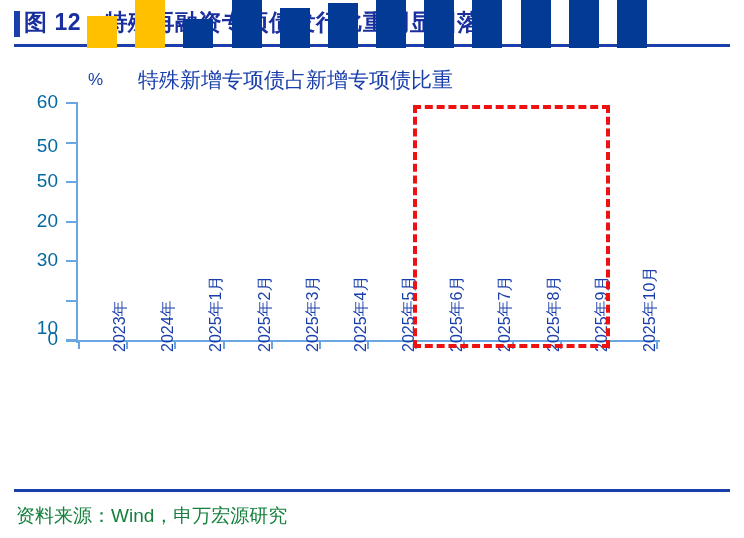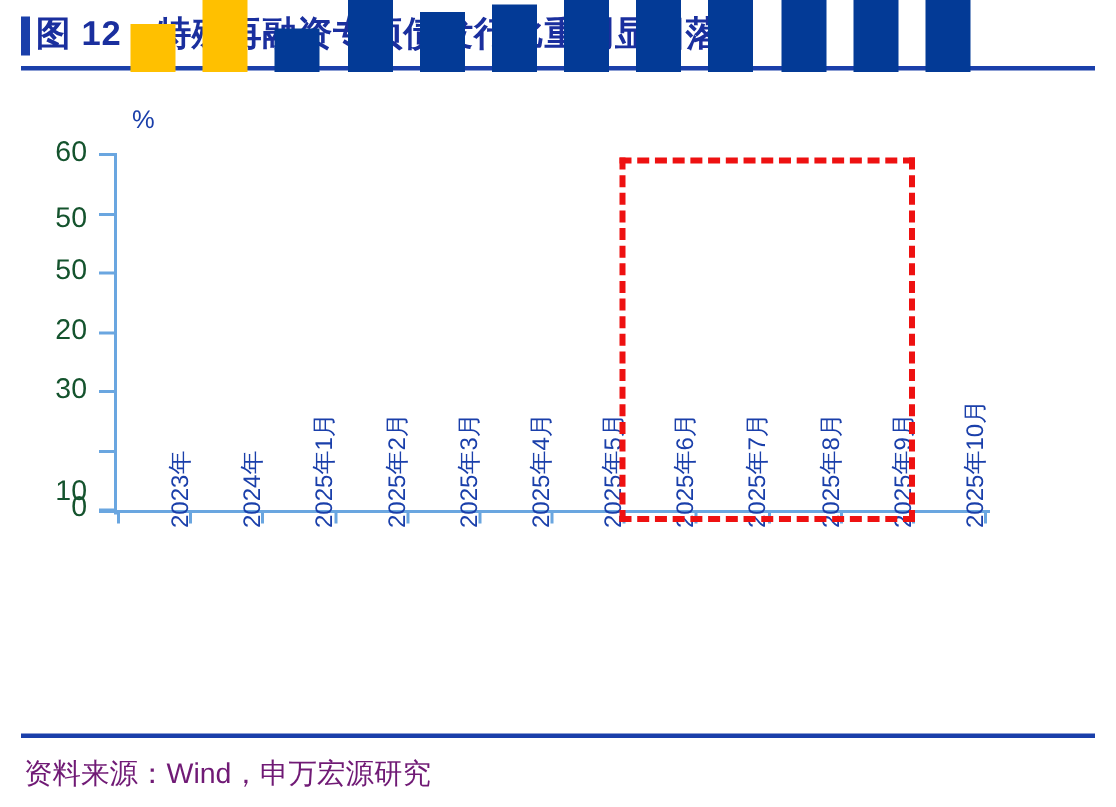--- a/index.html
+++ b/index.html
@@ -84,21 +84,21 @@
     left: 66px;
     width: 10px;
     height: 2px;
     background: #6aa6e0;
   }
   .y-tick-label {
     position: absolute;
     width: 48px;
     text-align: right;
     font-size: 19px;
-    color: #14532d;
+    color: #0369a1;
     left: 10px;
   }
   .x-tick {
     position: absolute;
     top: 292px;
     width: 2px;
     height: 9px;
     background: #6aa6e0;
   }
   #bars-layer {
@@ -140,35 +140,36 @@
     position: absolute;
     left: 14px; top: 489px;
     width: 716px;
     height: 3px;
     background: #1a3faa;
   }
   #footer-text {
     position: absolute;
     left: 16px; top: 503px;
     font-size: 19px;
-    color: #701a75;
+    color: #15803d;
     white-space: nowrap;
   }
 </style>
 </head>
 <body>
 
 <div id="header">
   <div id="title-accent"></div>
   <div id="figure-title">图 12：特殊再融资专项债发行比重明显回落</div>
   <div id="header-rule"></div>
 </div>
 
 <div id="chart-area">
   <div id="axis-unit">%</div>
+  <div id="chart-title">特殊新增专项债占新增专项债比重</div>
 
   <div id="y-axis-line"></div>
   <div id="x-axis-line"></div>
 
   <div id="y-ticks-layer">
       <div class="y-tick" style="top: 291px;"></div>
       <div class="y-tick-label" style="top: 280px;">0</div>
       <div class="y-tick" style="top: 251.5px;"></div>
       <div class="y-tick-label" style="top: 240.5px; margin-top: 28px;">10</div>
       <div class="y-tick" style="top: 212px;"></div>

